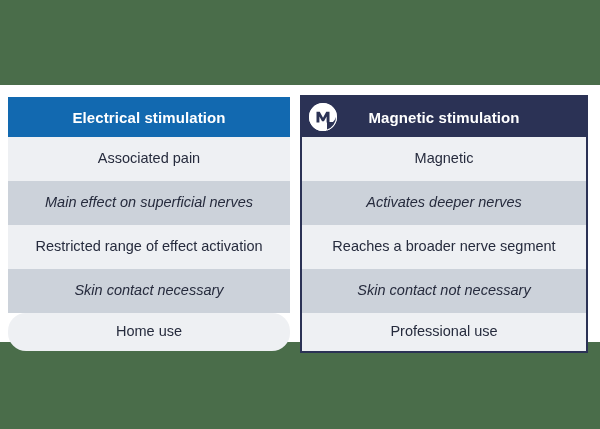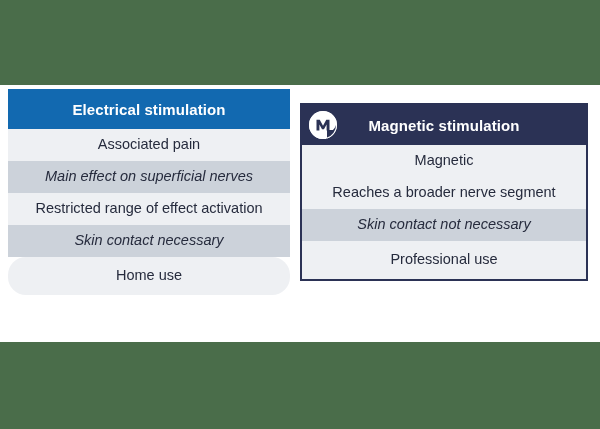--- a/index.html
+++ b/index.html
@@ -33,26 +33,26 @@
     height: 257px;
   }
 
   
   .cmp-table {
     position: absolute;
     box-sizing: border-box;
   }
   #electrical-table {
     left: 8px;
-    top: 4px;
+    top: 12px;
     width: 282px;
   }
   #magnetic-table {
     left: 300px;
-    top: 18px;
+    top: 10px;
     width: 288px;
     border: 2px solid #2b3255;
     background: #ffffff;
   }
 
   .table-header {
     box-sizing: border-box;
     height: 40px;
     display: flex;
     align-items: center;
@@ -79,21 +79,21 @@
     left: 6px;
     top: 50%;
     transform: translateY(-50%);
     width: 30px;
     height: 30px;
     display: block;
   }
 
   .table-row {
     box-sizing: border-box;
-    height: 32px;
+    height: 44px;
     display: flex;
     align-items: center;
     justify-content: center;
     padding: 0 6px;
   }
   .row-light { background: #eef0f3; }
   .row-dark  { background: #ccd2da; font-style: italic; }
 
   .row-label {
     color: #262b3d;
@@ -139,20 +139,23 @@
         <path d="M30 2 A28 28 0 1 1 29.9 2 Z M52 34 L44 34 L44 52 L36 58 L36 34 L30 34 Z" fill="#ffffff" fill-rule="evenodd"></path>
         <circle cx="30" cy="30" r="28" fill="#ffffff"></circle>
         <path d="M56 30 A26 26 0 0 1 38 54.9 L38 40 L50 40 A26 26 0 0 0 56 30 Z" fill="#2b3255"></path>
         <path d="M17 41 L17 19.5 L23.5 19.5 L30 31.5 L36.5 19.5 L43 19.5 L43 41 L37.2 41 L37.2 28.8 L31.9 38.6 L28.1 38.6 L22.8 28.8 L22.8 41 Z" fill="#2b3255"></path>
       </svg>
       <span class="header-label">Magnetic stimulation</span>
     </div>
     <div class="table-row row-light">
       <span class="row-label">Magnetic</span>
     </div>
+    <div class="table-row row-dark">
+      <span class="row-label">Activates deeper nerves</span>
+    </div>
     <div class="table-row row-light">
       <span class="row-label">Reaches a broader nerve segment</span>
     </div>
     <div class="table-row row-dark">
       <span class="row-label">Skin contact not necessary</span>
     </div>
     <div class="table-row row-light">
       <span class="row-label">Professional use</span>
     </div>
   </div>

